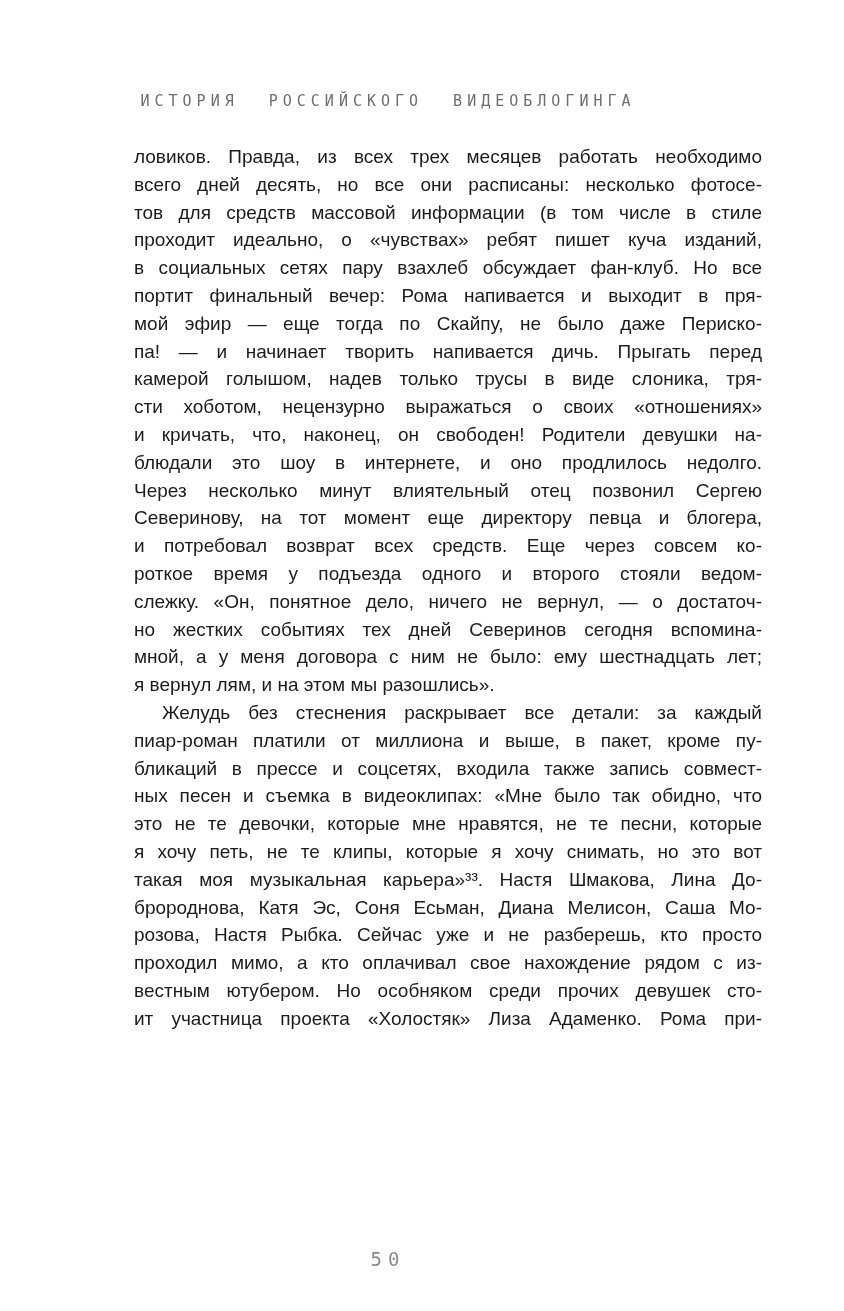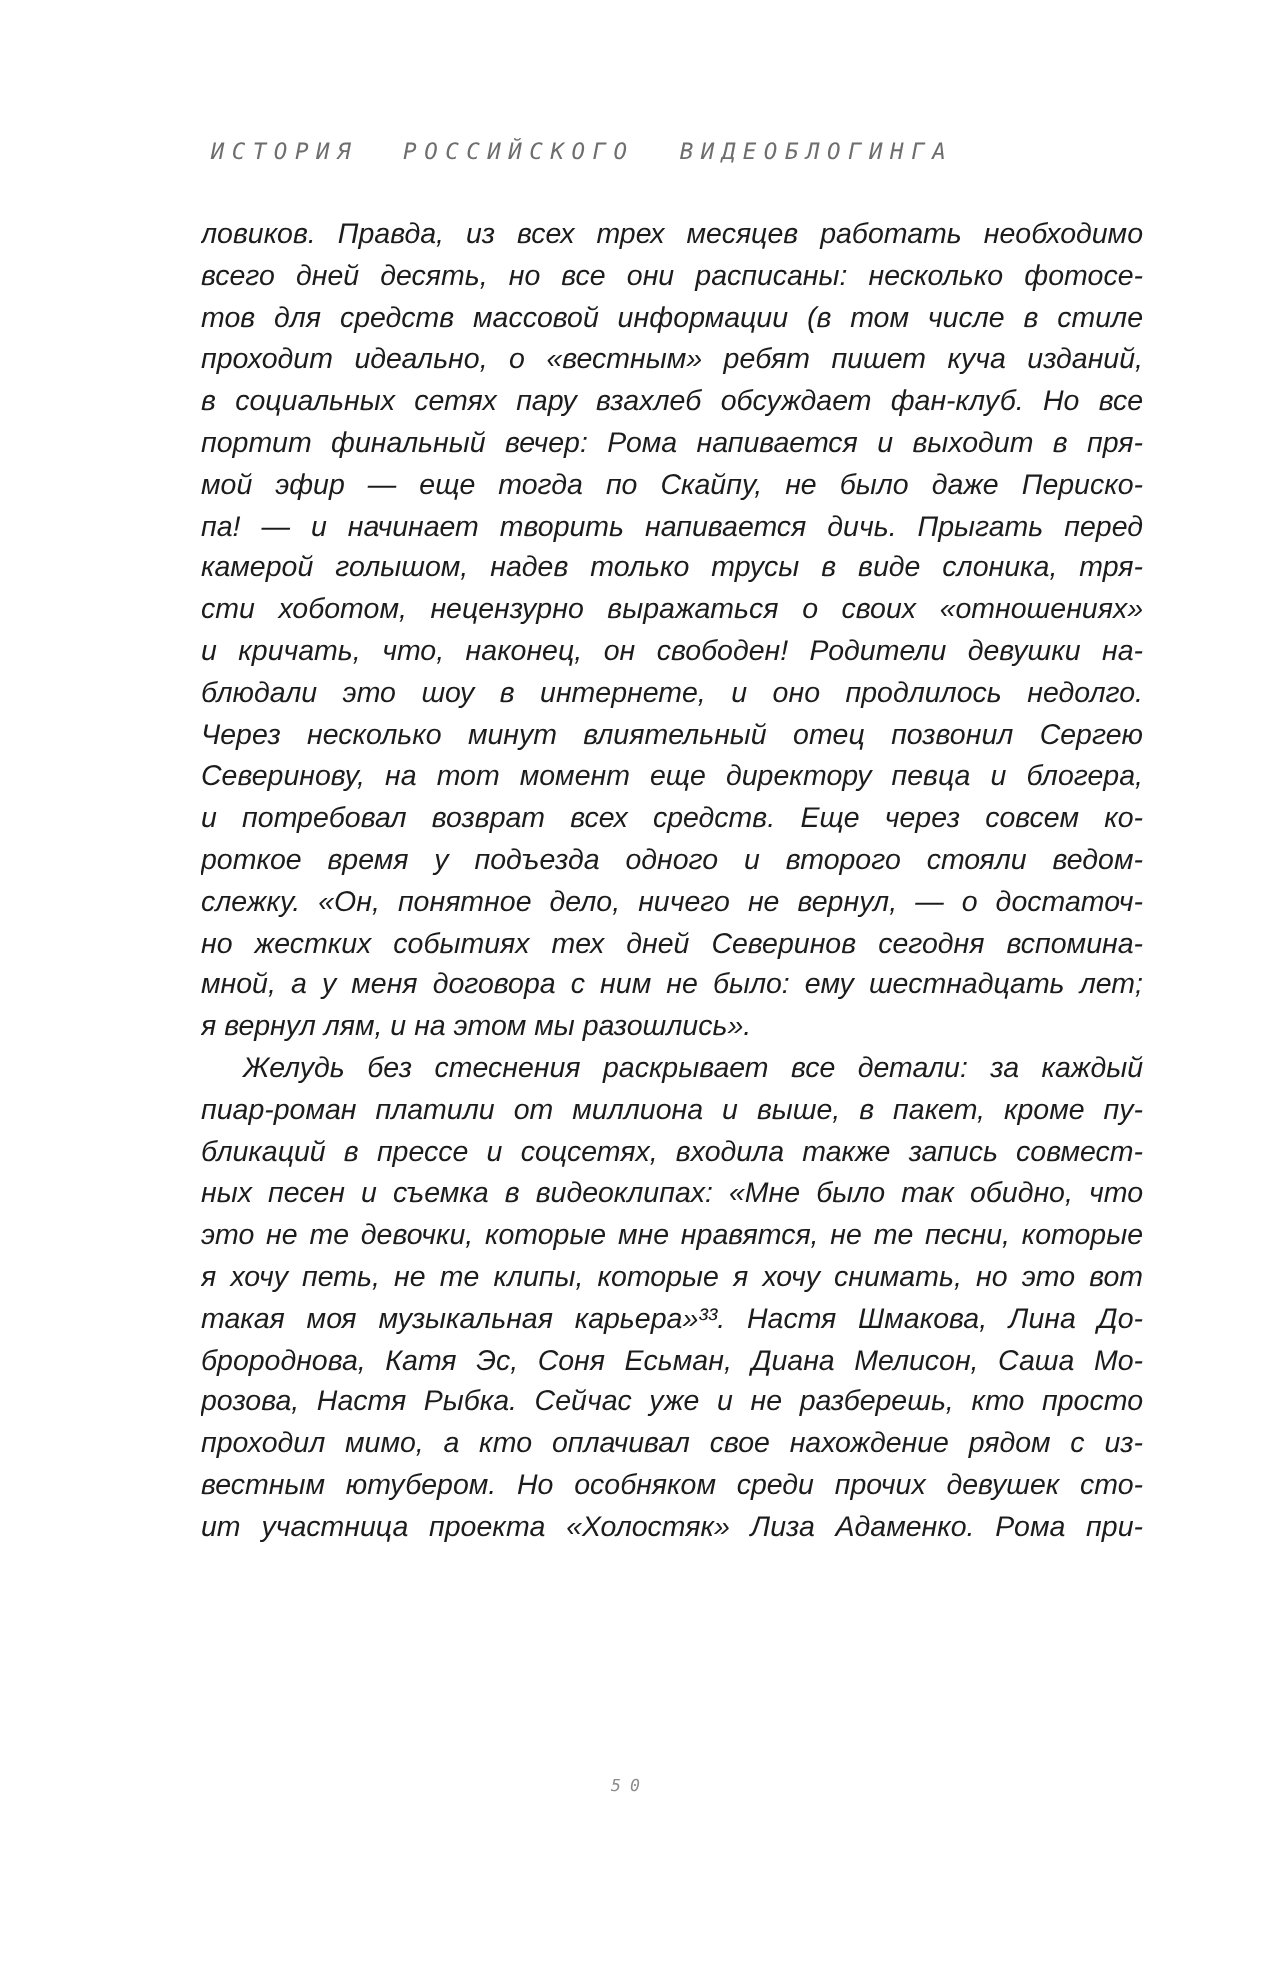--- a/index.html
+++ b/index.html
@@ -7,21 +7,20 @@
     padding: 0;
     background: #ffffff;
   }
   .page {
     position: relative;
     width: 776px;
     height: 1311px;
     background: #ffffff;
     overflow: hidden;
     font-family: "Liberation Sans", "DejaVu Sans", sans-serif;
-    font-style: italic;
   }
   .running-header {
     position: absolute;
     top: 92px;
     left: 0;
     width: 100%;
     text-align: center;
     font-family: "DejaVu Sans Mono", monospace;
     font-size: 15px;
     letter-spacing: 5px;
@@ -46,45 +45,44 @@
     white-space: normal;
   }
   .ln-end {
     text-align-last: left;
   }
   .ln-indent {
     text-indent: 28px;
   }
   .page-number {
     position: absolute;
-    top: 1184px;
+    top: 1248px;
     left: 0;
     width: 100%;
     text-align: center;
     font-family: "DejaVu Sans Mono", monospace;
-    font-size: 11px;
+    font-size: 19px;
     letter-spacing: 6px;
     color: var(--pagenum-color, #8a8a8a);
-    margin-left: 32px;
   }
 </style>
 </head>
 <body>
 
 <div class="page">
 
   <div class="running-header">ИСТОРИЯ РОССИЙСКОГО ВИДЕОБЛОГИНГА</div>
 
   <div class="text-column">
 
     <div>
       <div class="ln">ловиков. Правда, из всех трех месяцев работать необходимо</div>
       <div class="ln">всего дней десять, но все они расписаны: несколько фотосе-</div>
       <div class="ln">тов для средств массовой информации (в том числе в стиле</div>
-      <div class="ln">проходит идеально, о «вестным» ребят пишет куча изданий,</div>
+      <div class="ln">проходит идеально, о «чувствах» ребят пишет куча изданий,</div>
       <div class="ln">в социальных сетях пару взахлеб обсуждает фан-клуб. Но все</div>
       <div class="ln">портит финальный вечер: Рома напивается и выходит в пря-</div>
       <div class="ln">мой эфир — еще тогда по Скайпу, не было даже Периско-</div>
       <div class="ln">па! — и начинает творить напивается дичь. Прыгать перед</div>
       <div class="ln">камерой голышом, надев только трусы в виде слоника, тря-</div>
       <div class="ln">сти хоботом, нецензурно выражаться о своих «отношениях»</div>
       <div class="ln">и кричать, что, наконец, он свободен! Родители девушки на-</div>
       <div class="ln">блюдали это шоу в интернете, и оно продлилось недолго.</div>
       <div class="ln">Через несколько минут влиятельный отец позвонил Сергею</div>
       <div class="ln">Северинову, на тот момент еще директору певца и блогера,</div>

